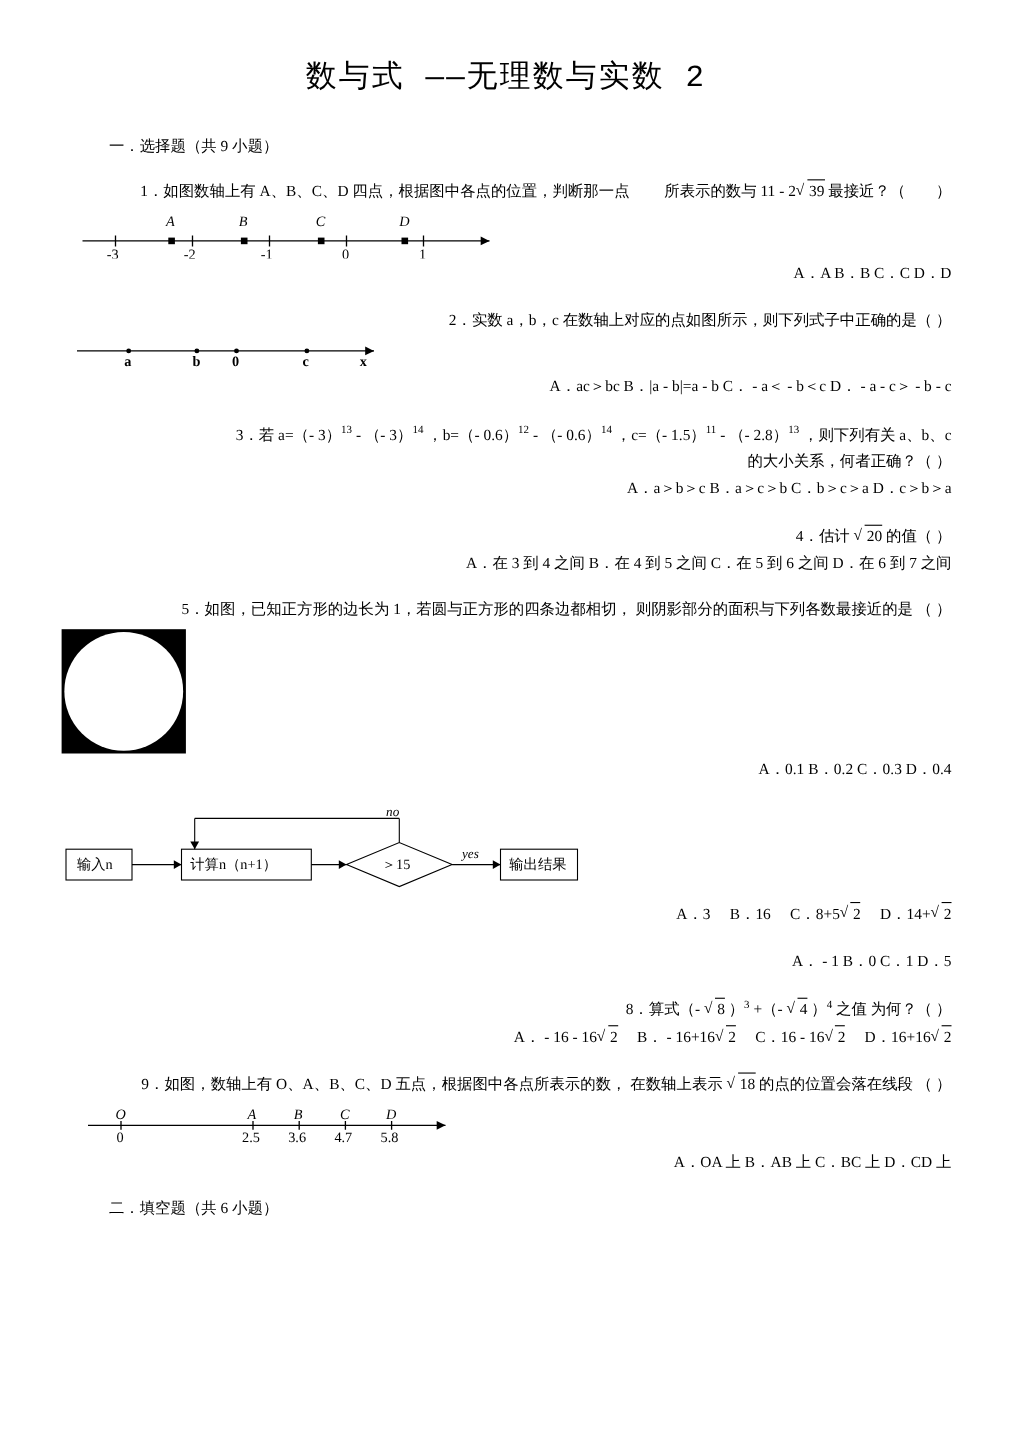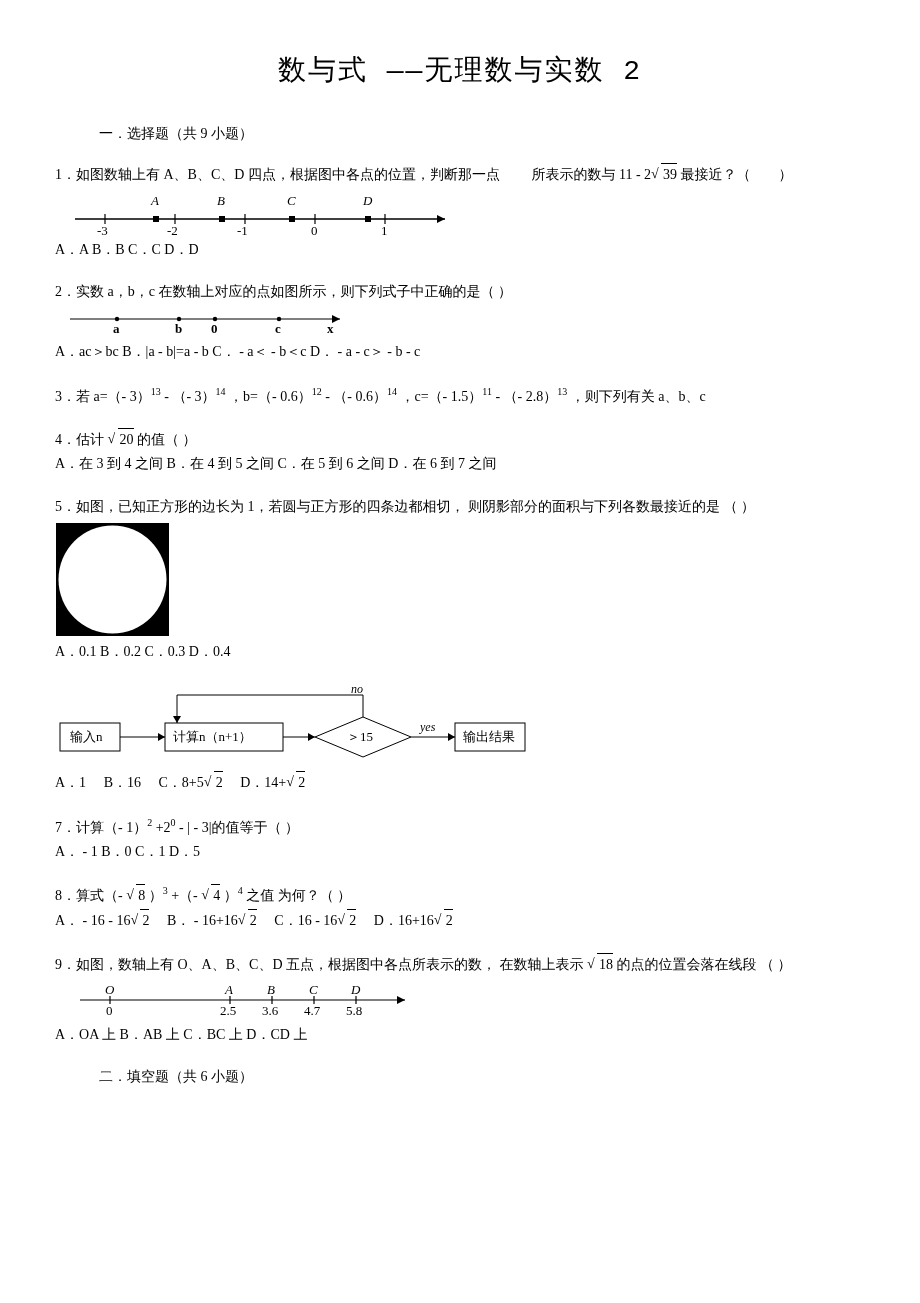--- a/index.html
+++ b/index.html
@@ -21,21 +21,21 @@
     }
     .section-head {
       margin-bottom: 18px;
       font-size: 14px;
       margin-left: 44px;
     }
     .q {
       margin-bottom: 20px;
       font-size: 14px;
     }
-    .q p { margin-bottom: 2px; }
+    .q p { margin-bottom: 2px; text-align: right; }
     .sqrt {
       display: inline-block;
       position: relative;
       padding-left: 2px;
       border-top: 1px solid #000;
       margin-left: 10px;
     }
     .sqrt::before {
       content: "√";
       position: absolute;
@@ -130,20 +130,22 @@
 <div class="q">
   <p>
     <span>3．若  a=（- 3）</span><span class="sup">13</span>
     <span> - （- 3）</span><span class="sup">14</span>
     <span>，b=（- 0.6）</span><span class="sup">12</span>
     <span> - （- 0.6）</span><span class="sup">14</span>
     <span>，c=（- 1.5）</span><span class="sup">11</span>
     <span> - （- 2.8）</span><span class="sup">13</span>
     <span>，则下列有关   a、b、c</span>
   </p>
+  <p>的大小关系，何者正确？（          ）</p>
+  <p>A．a＞b＞c   B．a＞c＞b   C．b＞c＞a    D．c＞b＞a</p>
 </div>
 
 <div class="q">
   <p>
     <span>4．估计 </span><span class="sqrt">20</span>
     <span>的值（        ）</span>
   </p>
   <p>A．在  3 到 4 之间  B．在  4 到 5 之间  C．在  5 到 6 之间  D．在  6 到 7 之间</p>
 </div>
 
@@ -173,33 +175,28 @@
     <text x="365" y="48" font-size="12" font-style="italic">yes</text>
     <rect x="400" y="40" width="70" height="28" fill="#fff" stroke="#000"></rect>
     <text x="408" y="58" font-size="13">输出结果</text>
     <line x1="308" y1="34" x2="308" y2="12" stroke="#000"></line>
     <line x1="308" y1="12" x2="122" y2="12" stroke="#000"></line>
     <line x1="122" y1="12" x2="122" y2="40" stroke="#000"></line>
       <polygon points="122,40 118,33 126,33" fill="#000"></polygon>
     <text x="296" y="10" font-size="12" font-style="italic">no</text>
   </svg>
   <p>
-    <span>A．1</span><span class="gap2"></span>
+    <span>A．3</span><span class="gap2"></span>
     <span>B．16</span><span class="gap2"></span>
     <span>C．8+5</span><span class="sqrt">2</span><span class="gap2"></span>
     <span>D．14+</span><span class="sqrt">2</span>
   </p>
 </div>
 
 <div class="q">
-  <p>
-    <span>7．计算（-   1）</span><span class="sup">2</span>
-    <span>+2</span><span class="sup">0</span>
-    <span> - | - 3|的值等于（        ）</span>
-  </p>
   <p>A． - 1  B．0     C．1    D．5</p>
 </div>
 
 <div class="q">
   <p>
     <span>8．算式（- </span><span class="sqrt">8</span>
     <span>）</span><span class="sup">3</span>
     <span>+（- </span><span class="sqrt">4</span>
     <span>）</span><span class="sup">4</span>
     <span> 之值 为何？（        ）</span>

